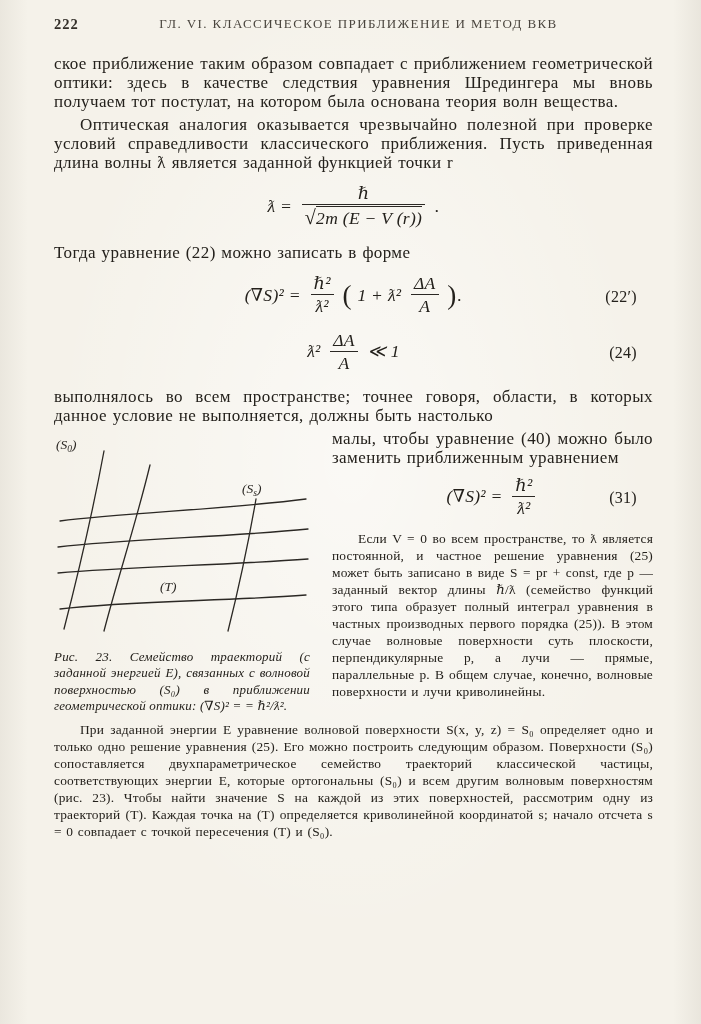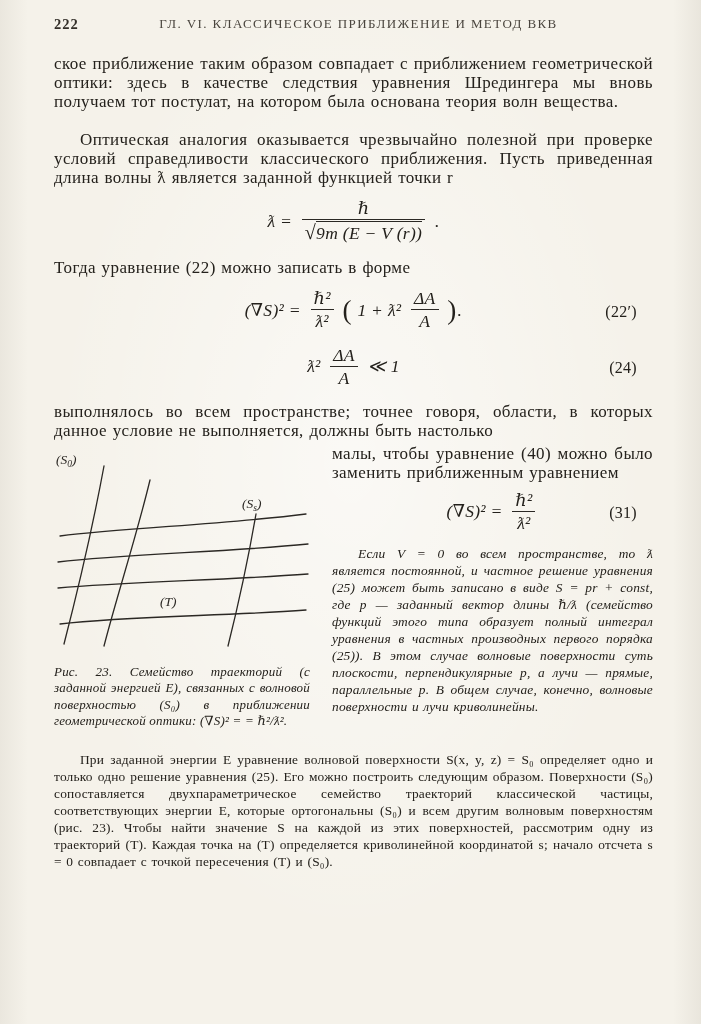--- a/index.html
+++ b/index.html
@@ -77,43 +77,43 @@
   figure.fig svg { display: block; }
   .figlabel { font-family: "Liberation Serif", "DejaVu Serif", serif; font-style: italic; font-size: 13.5px; fill: #2b2824; }
   .figsub { font-size: 9.5px; }
   figcaption {
     font-size: 13px; line-height: 16.5px;
     text-align: justify; letter-spacing: 0.2px;
     margin-top: 12px; padding-right: 6px; font-style: italic;
   }
   .equation.bfc { overflow: hidden; margin: 10px 0; }
   .clear { clear: both; }
-  .mt6 { margin-top: 6px; font-style: italic; }
-  .mt4 { margin-top: 19px; }
+  .mt6 { margin-top: 6px; }
+  .mt4 { margin-top: 4px; }
 </style>
 </head>
 <body>
 
 <div class="page">
 
   <header class="page-header">
     <span class="page-number">222</span>
     <span class="chapter-title">ГЛ. VI. КЛАССИЧЕСКОЕ ПРИБЛИЖЕНИЕ И МЕТОД ВКВ</span>
   </header>
 
   <main class="content">
 
     <p class="para">ское приближение таким образом совпадает с приближением геометрической оптики: здесь в качестве следствия уравнения Шредингера мы вновь получаем тот постулат, на котором была основана теория волн вещества.</p>
     <p class="para indent mt4">Оптическая аналогия оказывается чрезвычайно полезной при проверке условий справедливости классического приближения. Пусть приведенная длина волны ƛ является заданной функцией точки r</p>
 
     <div class="equation">
       <span class="eq-part">ƛ =</span>
       <span class="frac">
         <span class="num">ℏ</span>
-        <span class="den"><span class="radical">√</span><span class="radicand">9m (E − V (r))</span></span>
+        <span class="den"><span class="radical">√</span><span class="radicand">2m (E − V (r))</span></span>
       </span>
       <span class="eq-part">.</span>
     </div>
 
     <p class="para">Тогда уравнение (22) можно записать в форме</p>
 
     <div class="equation">
       <span class="eq-part">(∇S)² =</span>
       <span class="frac">
         <span class="num">ℏ²</span>

